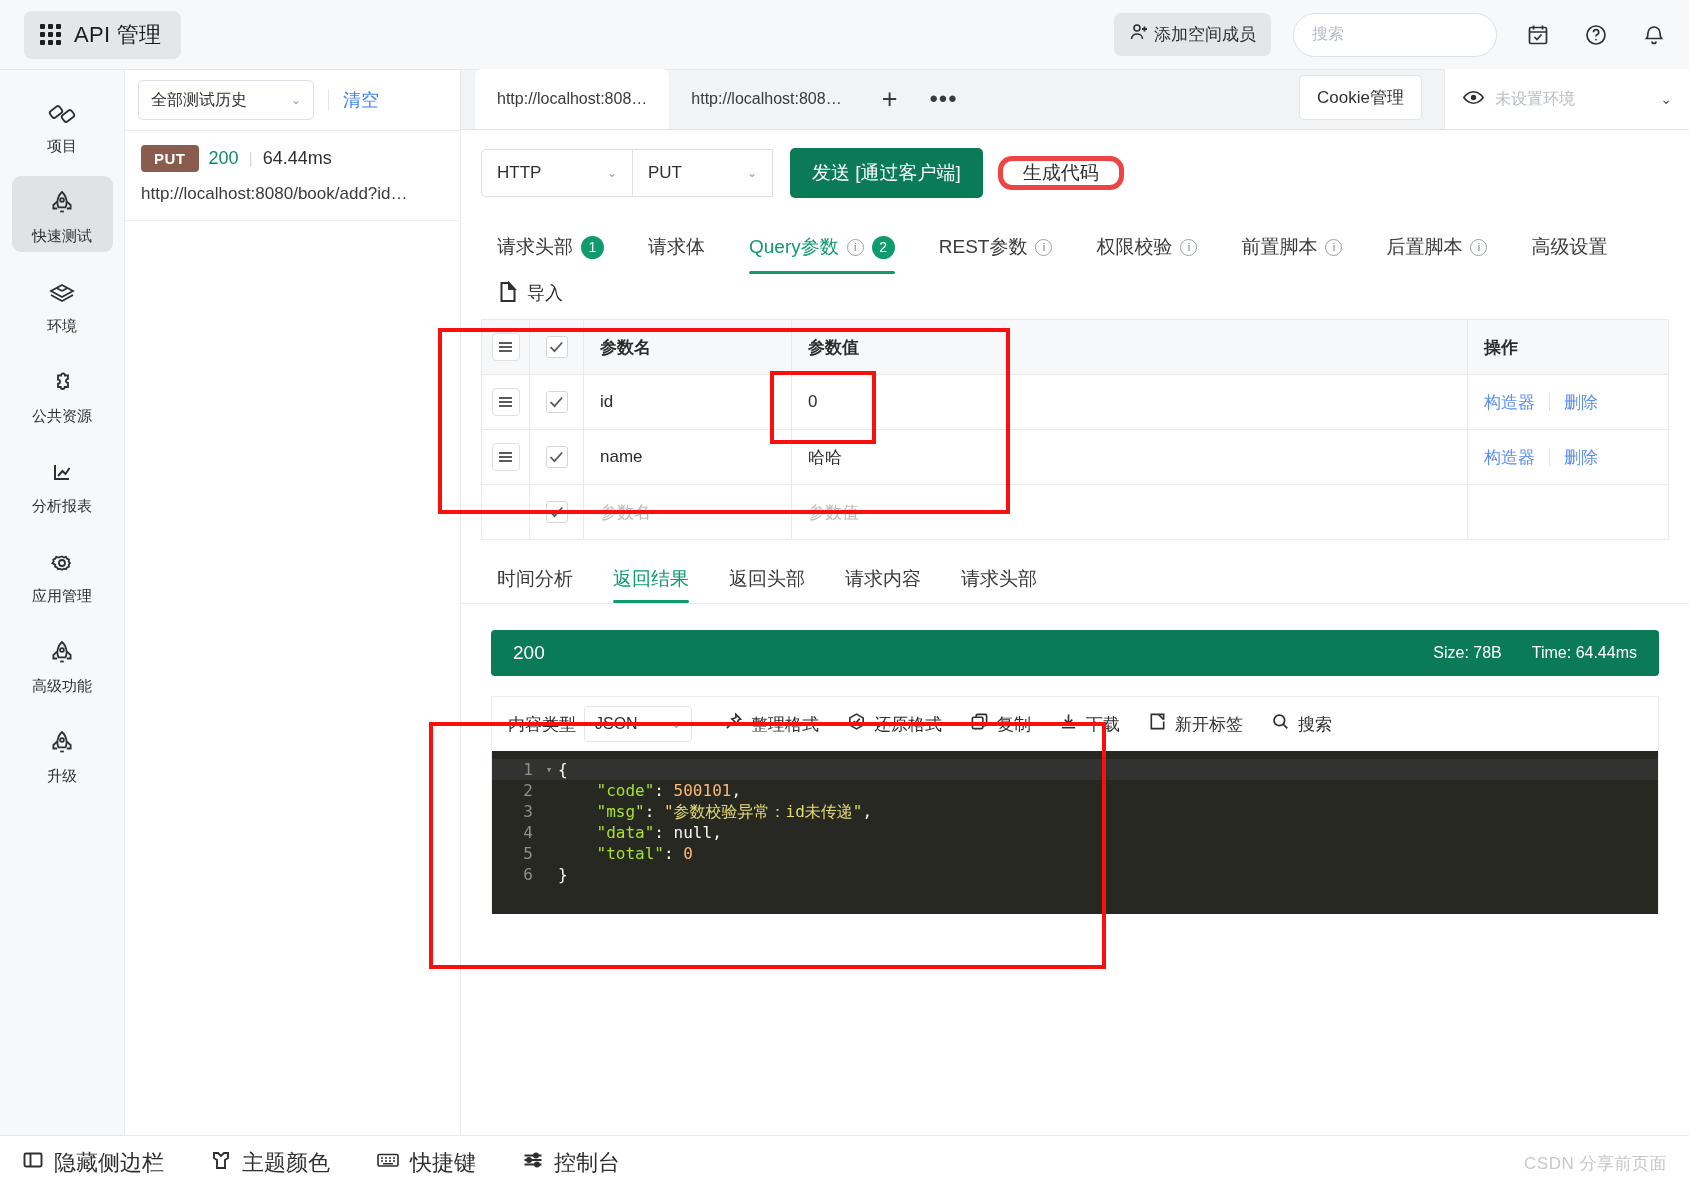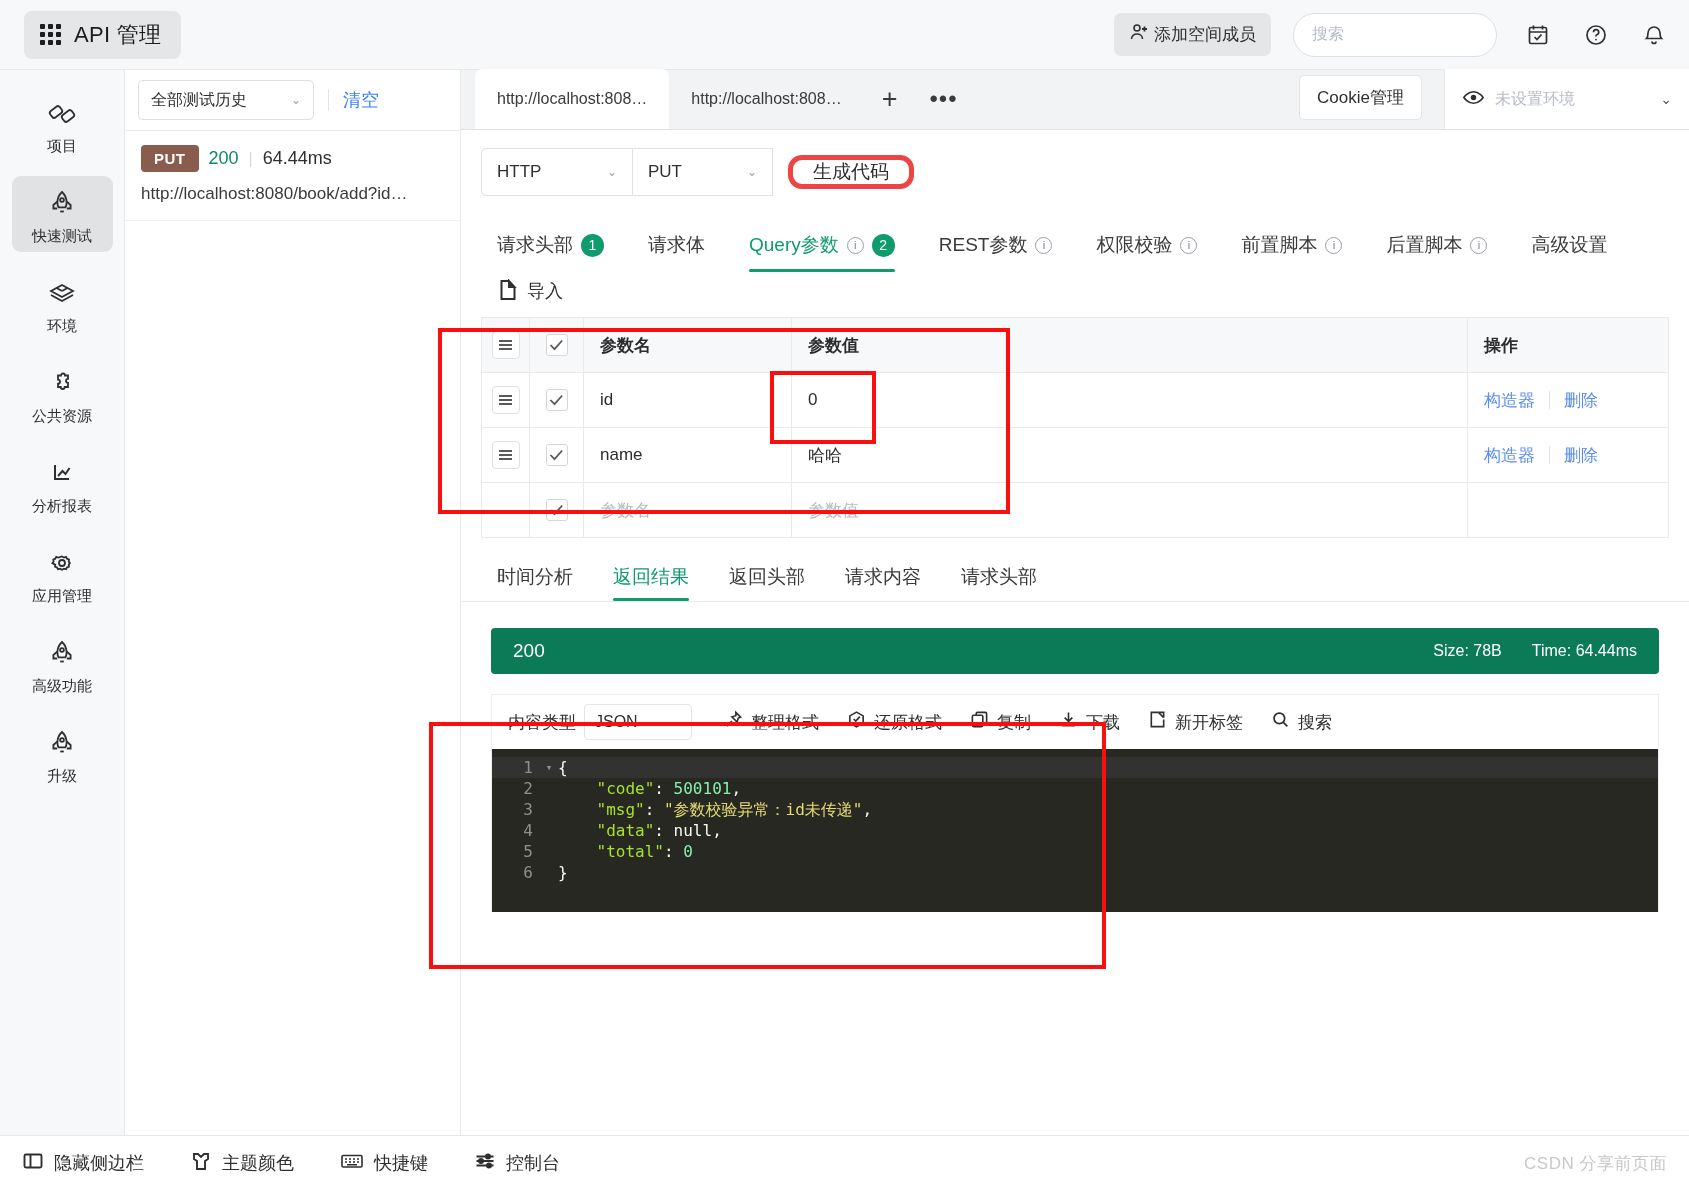--- a/index.html
+++ b/index.html
@@ -233,32 +233,32 @@
     font-family: "DejaVu Sans Mono", "Liberation Mono", monospace;
     font-size: 16px; line-height: 21px; padding: 8px 0 0 0; height: 163px; overflow: hidden;
   }
   .cline { display: flex; }
   .cline.cur { background: #323330; }
   .gutter { width: 48px; text-align: right; color: #8f908a; padding-right: 7px; flex: none; user-select: none; }
   .fold { width: 18px; color: #8f908a; flex: none; text-align: center; font-size: 11px; }
   .ctext { white-space: pre; }
   .k { color: #a6e22e; }
   .s { color: #e6db74; }
-  .n { color: #86efac; }
+  .n { color: #fdba74; }
   .p { color: #f8f8f2; }
 
   
   .redbox { position: absolute; border: 4px solid #fb0e0e; pointer-events: none; z-index: 40; }
 
   
   .bottombar {
     height: 55px; min-height: 55px; border-top: 1px solid #e8e8e8; background: #fff;
     display: flex; align-items: center; padding: 0 22px; gap: 0;
   }
-  .bb-item { display: flex; align-items: center; gap: 10px; font-size: 18px; color: #2f2f2f; margin-right: 46px; }
+  .bb-item { display: flex; align-items: center; gap: 10px; font-size: 22px; color: #2f2f2f; margin-right: 46px; }
   .bb-spacer { flex: 1; }
   .watermark { font-size: 17px; color: #c8c8c8; letter-spacing: .5px; white-space: nowrap; }
 </style>
 </head>
 <body>
 
 <div class="app">
 
   <div class="topbar">
     <div class="brand">
@@ -443,20 +443,21 @@
 
       <div class="urlbar">
         <div class="sel sel-proto">
           <span>HTTP</span>
           <span class="caret">⌄</span>
         </div>
         <div class="sel sel-method">
           <span>PUT</span>
           <span class="caret">⌄</span>
         </div>
+        <div class="send-btn">发送 [通过客户端]</div>
         <div class="gen-btn">生成代码</div>
       </div>
 
       <div class="subtabs">
         <div class="subtab">
           <span>请求头部</span>
           <span class="badge">1</span>
         </div>
         <div class="subtab">
           <span>请求体</span>

